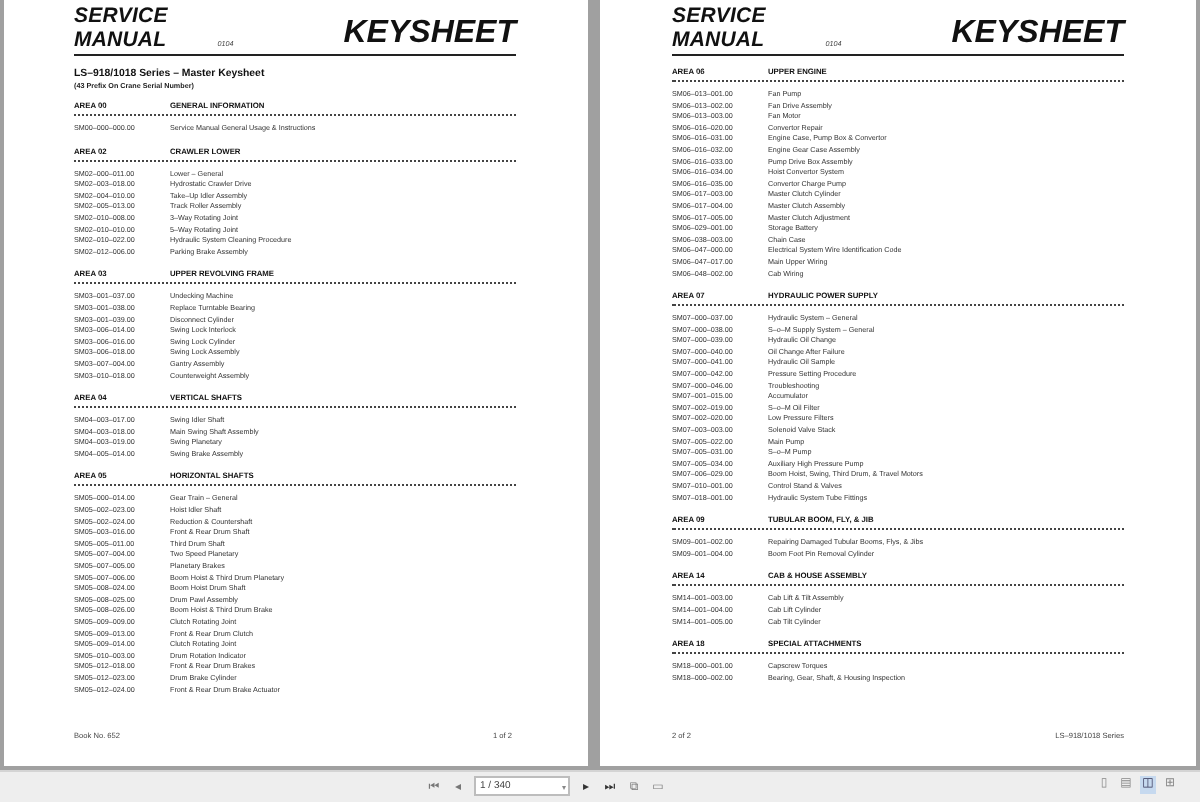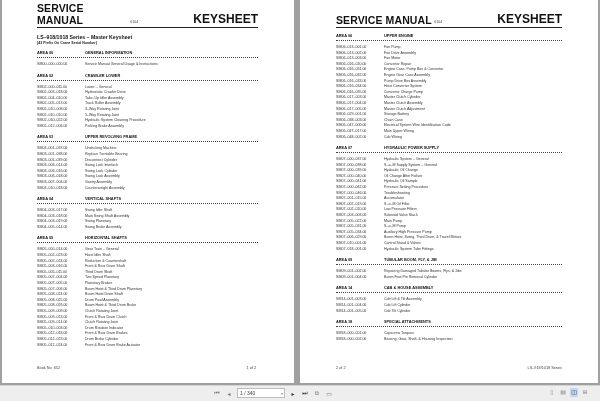--- a/index.html
+++ b/index.html
@@ -4,24 +4,24 @@
 <style>
   * { box-sizing: border-box; margin: 0; padding: 0; }
   html, body { width: 600px; height: 401px; overflow: hidden; background: #9a9a9a; font-family: "Liberation Sans", sans-serif; }
   .viewer { position: relative; width: 600px; height: 401px; background: #a0a0a0; }
   .pages { position: absolute; left: 0; top: 0; width: 600px; height: 385px; display: flex; gap: 6px; padding: 0 0 0 2px; background: #a0a0a0; }
   .page { position: relative; width: 292px; height: 383px; background: #fff; overflow: hidden; }
   .page.left { width: 292px; }
   .page.right { width: 298px; }
   .pg-inner { position: absolute; left: 35px; right: 36px; top: 14px; }
   .page.right .pg-inner { left: 36px; right: 36px; }
-  .header { display: flex; align-items: flex-end; justify-content: flex-start; border-bottom: 1.2px solid #222; padding-bottom: 1px; height: 14px; }
+  .header { display: flex; align-items: flex-end; justify-content: flex-start; border-bottom: 1.2px solid #222; padding-bottom: 1px; height: 14px; font-style: italic; }
   .header .sm { font-weight: bold; font-size: 10.5px; color: #111; letter-spacing: 0.1px; }
   .header .code { font-size: 3.6px; color: #444; margin-right: 55px; margin-bottom: 2px; }
-  .header .ks { font-weight: bold; font-size: 12px; color: #111; }
+  .header .ks { font-weight: bold; font-size: 16px; color: #111; }
   .title { font-weight: bold; font-size: 5.2px; color: #111; margin-top: 6px; }
   .subtitle { font-weight: bold; font-size: 3.6px; color: #222; margin-top: 1px; }
   .area { display: flex; font-weight: bold; font-size: 3.9px; color: #111; margin-top: 5px; }
   .area .a-label { width: 48px; }
   .stars { height: 2px; margin: 2px 0 3px 0; border-top: 1.2px dotted #444; }
   .row { display: flex; font-size: 3.6px; color: #333; line-height: 5.6px; }
   .row .code { width: 48px; }
   .footer { position: absolute; left: 35px; right: 38px; top: 366px; display: flex; justify-content: space-between; font-size: 3.8px; color: #444; }
   .page.right .footer { left: 36px; right: 36px; top: 366px; }
   .toolbar { position: absolute; left: 0; top: 385px; width: 600px; height: 16px; background: #eeeeee; border-top: 1px solid #d4d4d4; display: flex; align-items: center; }

